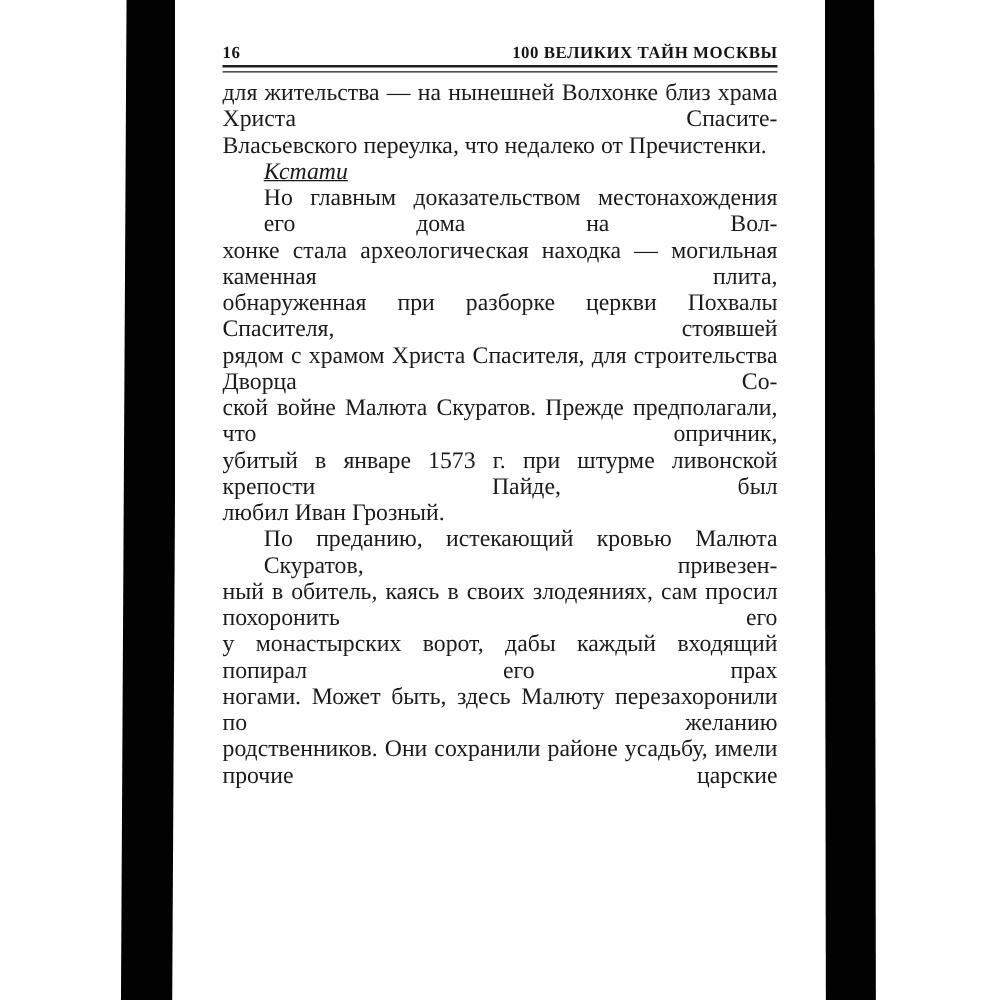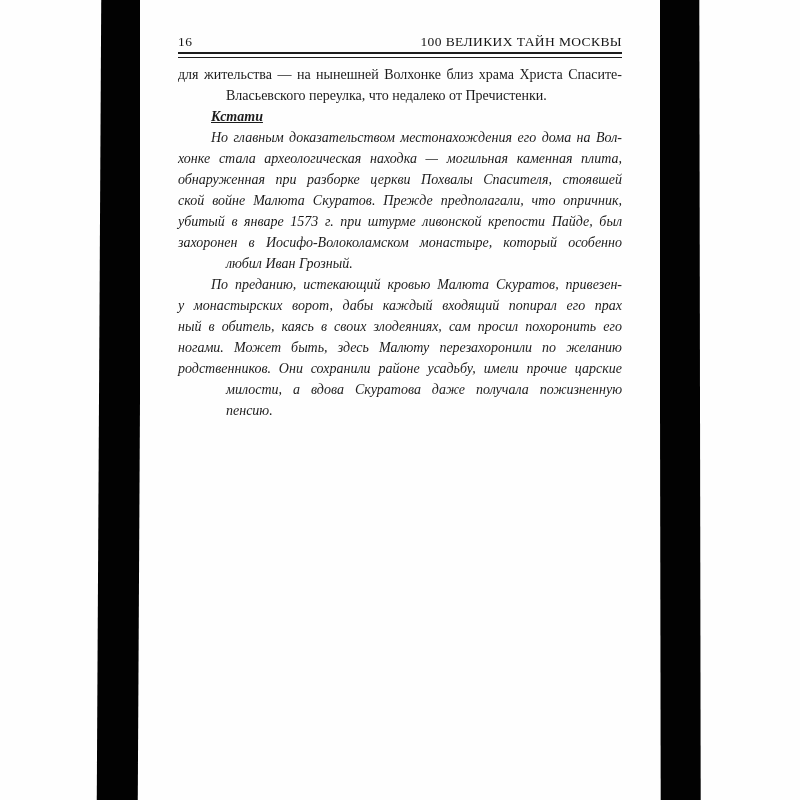--- a/index.html
+++ b/index.html
@@ -21,40 +21,40 @@
     position: absolute; left: 140px; top: 0;
     width: 520px; height: 800px;
     background: #fefefe;
     box-sizing: border-box;
     padding: 34px 38px 0 38px;
     color: #1b1b1b;
   }
 
   .pg-header {
     display: flex; justify-content: space-between; align-items: baseline;
-    font-weight: normal; font-size: 13.5px; line-height: 16px;
+    font-weight: bold; font-size: 13.5px; line-height: 16px;
     letter-spacing: 0.4px; color: #151515;
   }
   .header-rule {
     margin-top: 2px; height: 3px;
     border-top: 2px solid #1d1d1d;
     border-bottom: 1px solid #1d1d1d;
   }
 
-  .body-text { margin-top: 6px; font-size: 14px; line-height: 21px; }
+  .body-text { margin-top: 6px; font-size: 19px; line-height: 21px; }
 
   .para { margin: 0; }
   .line { text-align: justify; text-align-last: justify; white-space: normal; }
-  .line.last { text-align-last: left; margin-left: 48px; }
+  .line.last { text-align-last: left; }
   .indent .line:first-child { padding-left: 33px; }
 
-  .aside { font-style: italic; }
+  .aside { }
   .aside-label {
     font-style: italic; text-decoration: underline;
-    padding-left: 33px; line-height: 21px; font-weight: bold;
+    padding-left: 33px; line-height: 21px;
   }
 </style>
 </head>
 <body>
 
 <div class="stage">
 
   <div class="gutter gutter-left"></div>
   <div class="gutter gutter-right"></div>
 
@@ -72,29 +72,28 @@
           <div class="line">для жительства — на нынешней Волхонке близ храма Христа Спасите-</div>
           <div class="line last">Власьевского переулка, что недалеко от Пречистенки.</div>
         </div>
 
       <div class="aside-label">Кстати</div>
 
       <div class="para aside indent">
           <div class="line">Но главным доказательством местонахождения его дома на Вол-</div>
           <div class="line">хонке стала археологическая находка — могильная каменная плита,</div>
           <div class="line">обнаруженная при разборке церкви Похвалы Спасителя, стоявшей</div>
+          <div class="line">рядом с храмом Христа Спасителя, для строительства Дворца Со-</div>
           <div class="line">ской войне Малюта Скуратов. Прежде предполагали, что опричник,</div>
           <div class="line">убитый в январе 1573 г. при штурме ливонской крепости Пайде, был</div>
-          <div class="line">захоронен в Иосифо-Волоколамском монастыре, который особенно</div>
           <div class="line last">любил Иван Грозный.</div>
         </div>
       <div class="para aside indent">
           <div class="line">По преданию, истекающий кровью Малюта Скуратов, привезен-</div>
+          <div class="line">ный в обитель, каясь в своих злодеяниях, сам просил похоронить его</div>
           <div class="line">у монастырских ворот, дабы каждый входящий попирал его прах</div>
-          <div class="line">ный в обитель, каясь в своих злодеяниях, сам просил похоронить его</div>
           <div class="line">ногами. Может быть, здесь Малюту перезахоронили по желанию</div>
           <div class="line">родственников. Они сохранили районе усадьбу, имели прочие царские</div>
-          <div class="line last">милости, а вдова Скуратова даже получала пожизненную пенсию.</div>
         </div>
 
     </div>
   </div>
 </div>
 
 </body></html>

